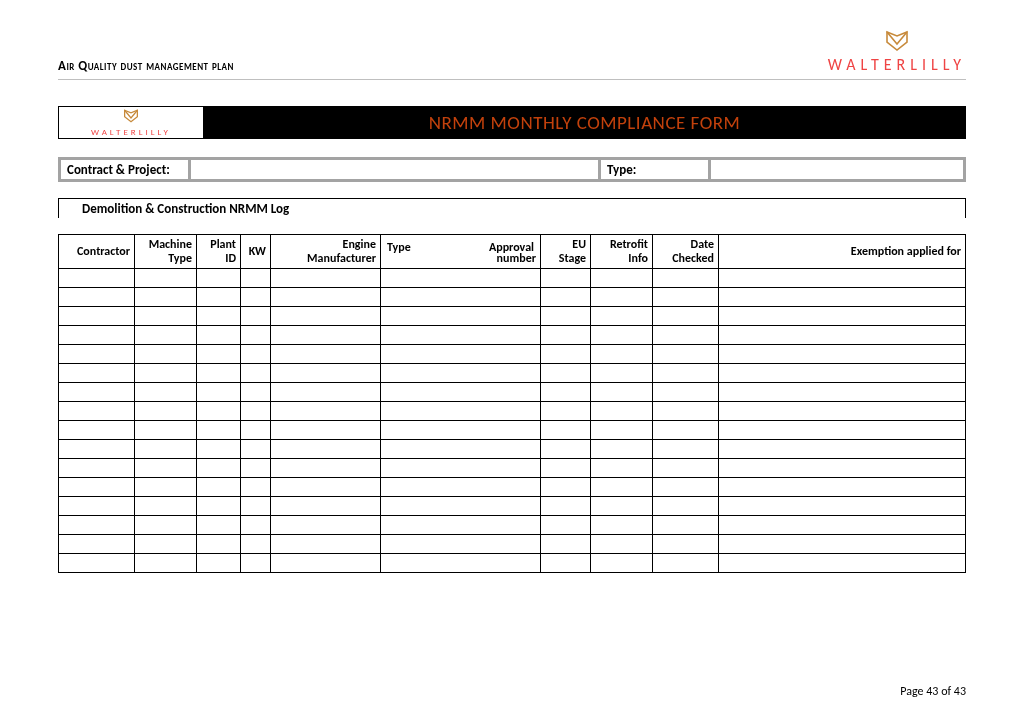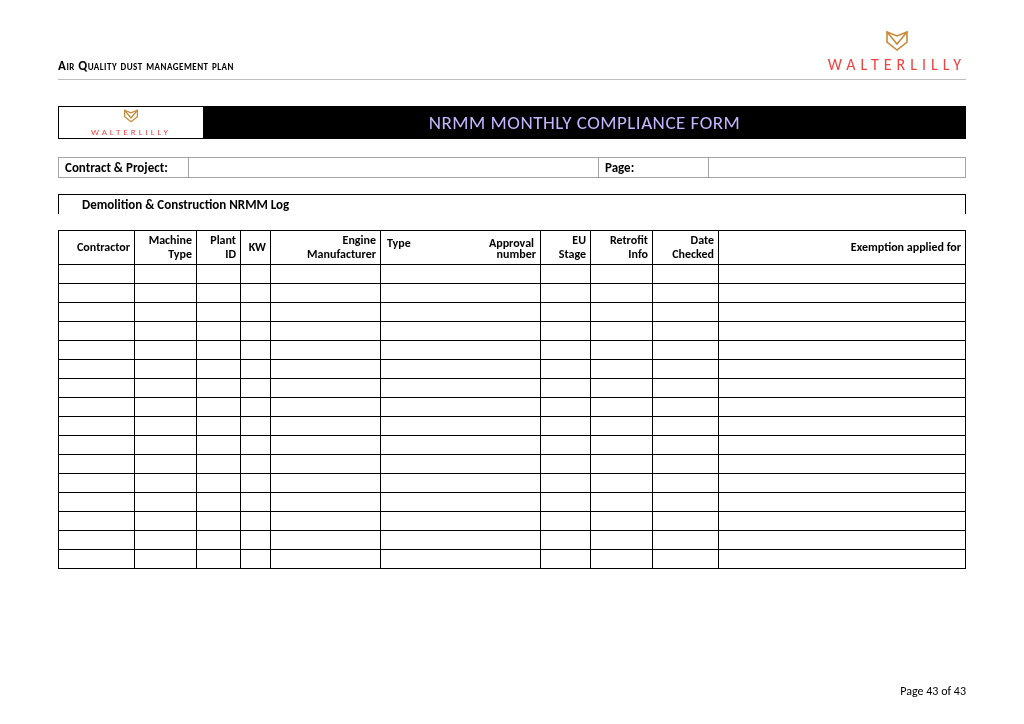--- a/index.html
+++ b/index.html
@@ -65,38 +65,38 @@
     width: 145px;
     border-right: 1px solid #000;
     display: flex;
     align-items: center;
     justify-content: center;
     padding: 2px 0;
   }
   .banner-title-cell {
     flex: 1;
     background: #000;
-    color: #c4b5fd;
+    color: #c2410c;
     font-size: 19px;
     font-weight: 500;
     letter-spacing: 0.5px;
     display: flex;
     align-items: center;
     justify-content: center;
     padding: 4px 8px;
   }
 
   
   .meta-table {
     width: 100%;
     border-collapse: collapse;
     margin-top: 18px;
   }
   .meta-table td {
-    border: 1px solid #a3a3a3;
+    border: 3px solid #a3a3a3;
     padding: 2px 6px;
     font-size: 13px;
     font-weight: 700;
     height: 19px;
   }
   .meta-table td.value { font-weight: 400; }
 
   
   .log-table {
     width: 100%;
@@ -171,21 +171,21 @@
       </div>
     </div>
     <div class="banner-title-cell">NRMM MONTHLY COMPLIANCE FORM</div>
   </div>
 
   <table class="meta-table">
     <tbody>
         <tr>
       <td style="width:130px">Contract &amp; Project:</td>
       <td class="value" style="width:410px"></td>
-      <td style="width:110px">Page:</td>
+      <td style="width:110px">Type:</td>
       <td class="value"></td>
     </tr>
   </tbody>
     </table>
 
   <div class="log-caption" style="margin-top:16px">Demolition &amp; Construction NRMM Log</div>
   <table class="log-table">
     <thead>
       <tr>
         <th style="width:76px">Contractor</th>

